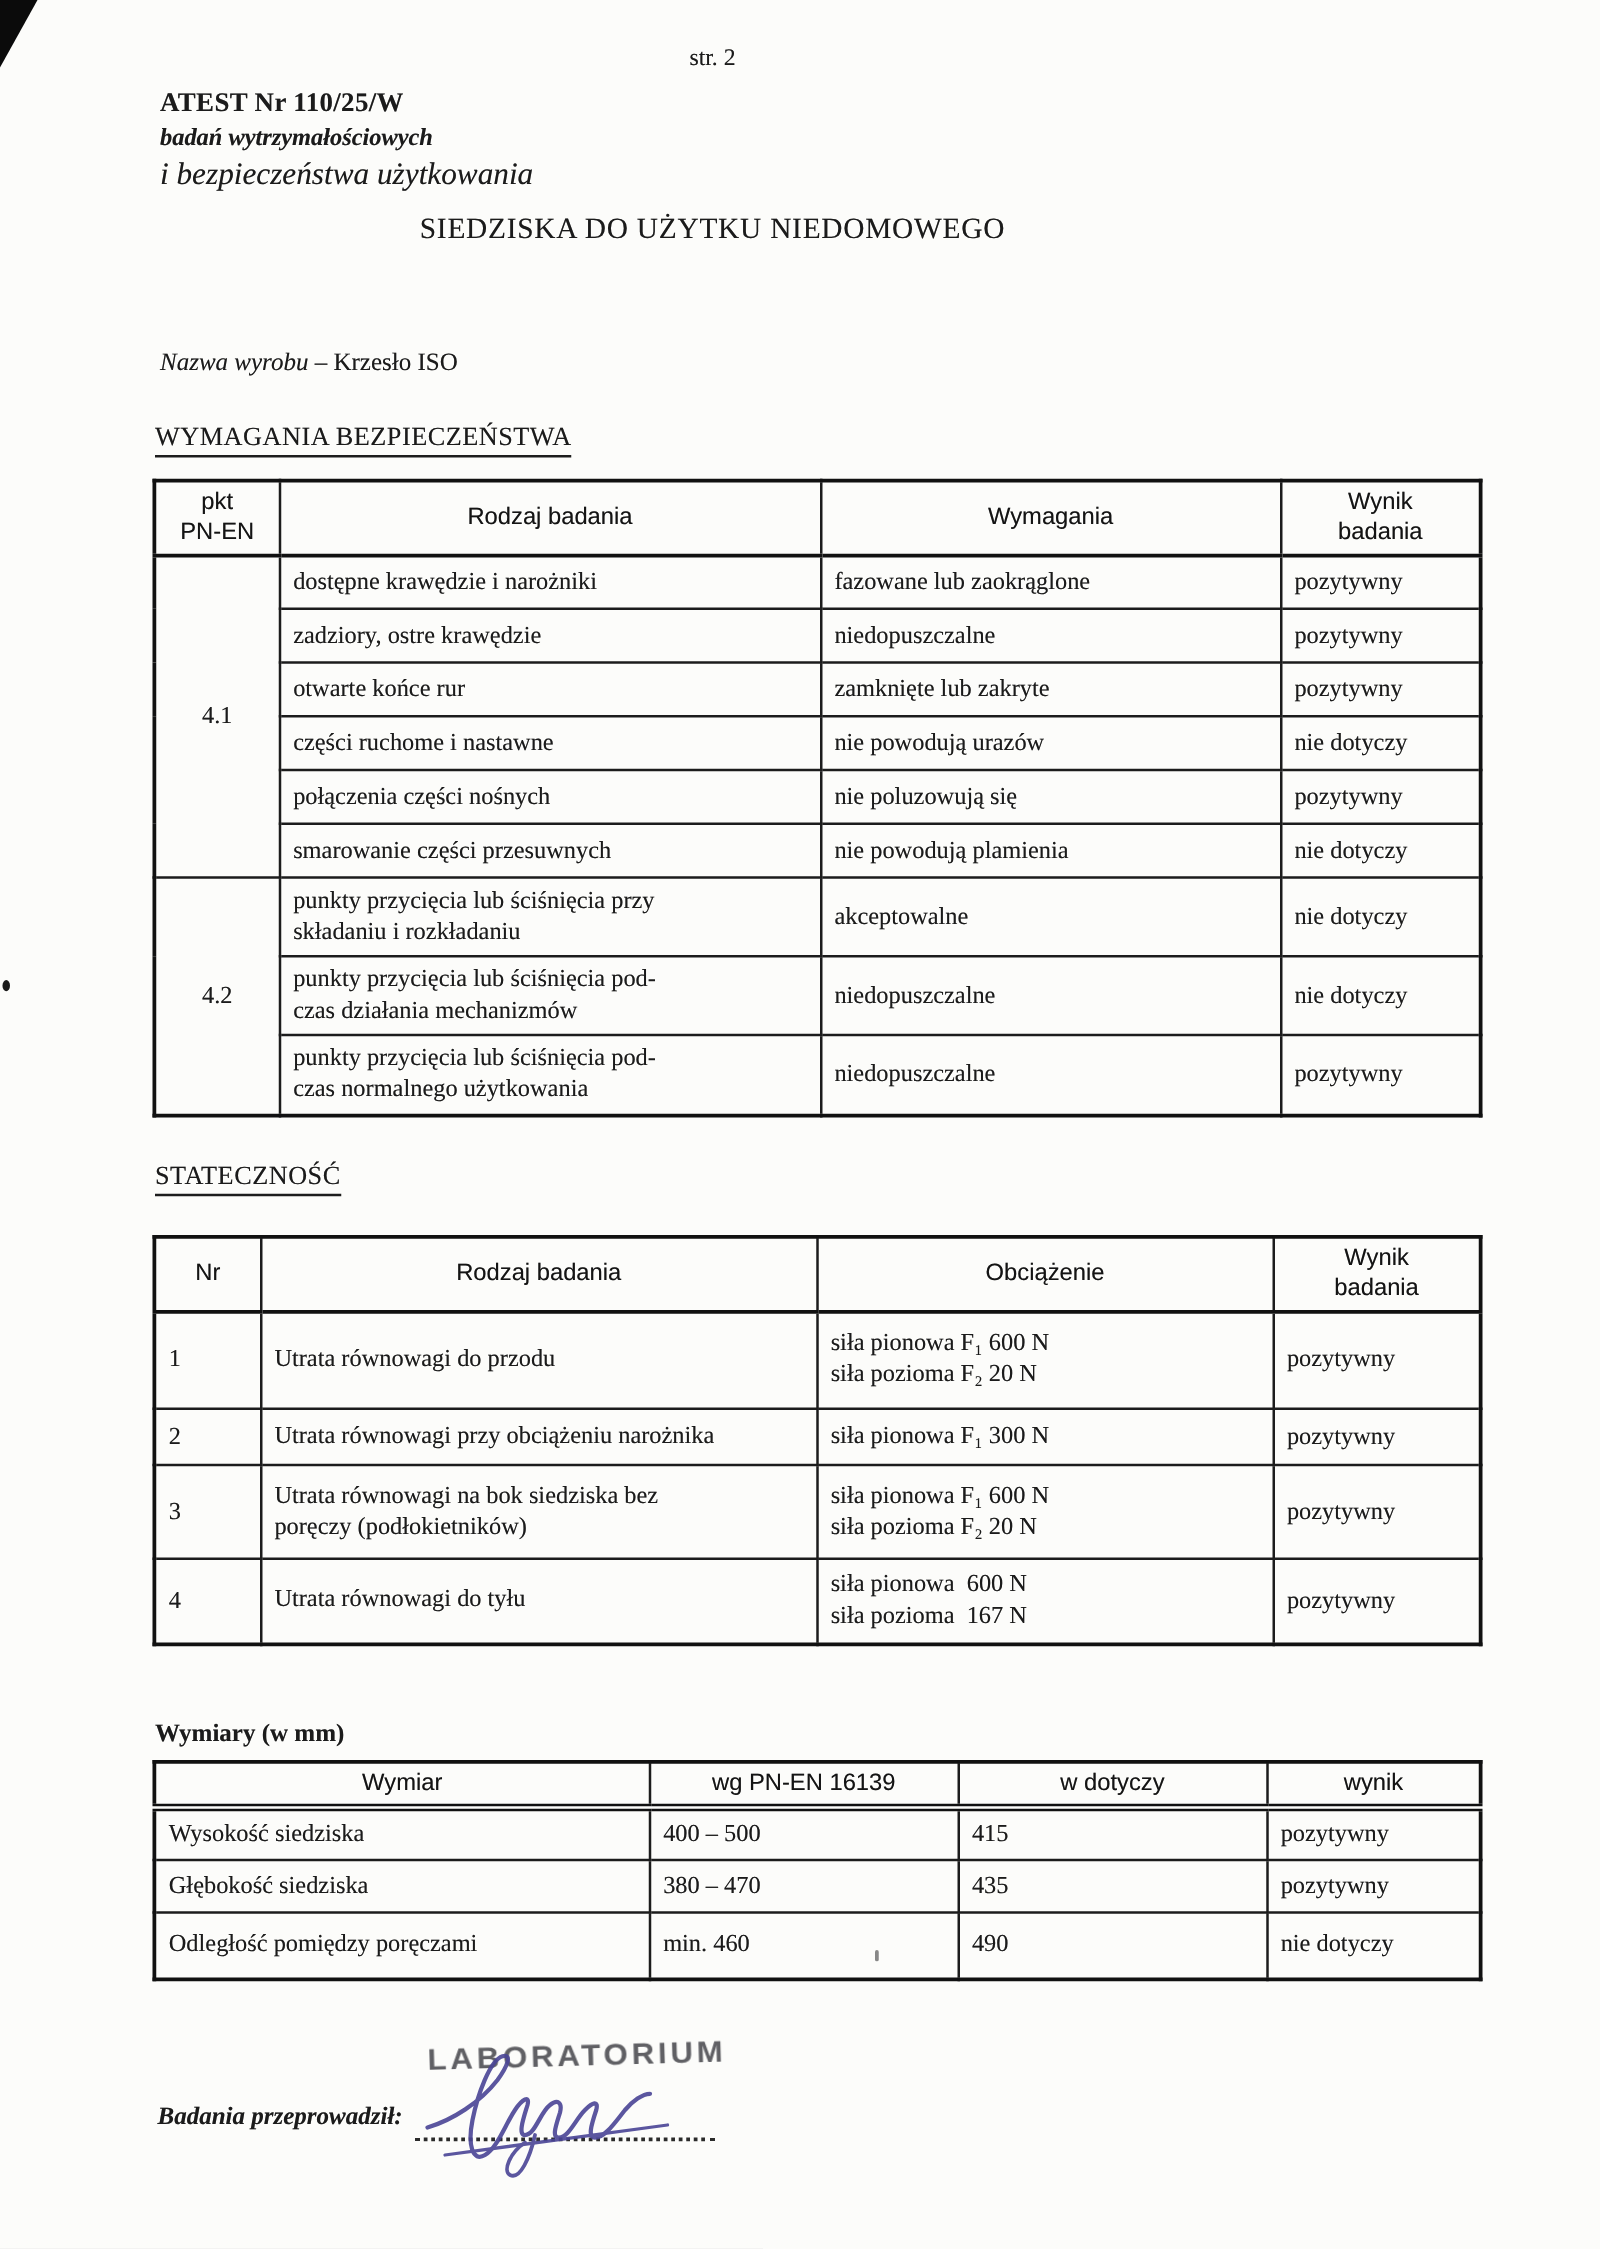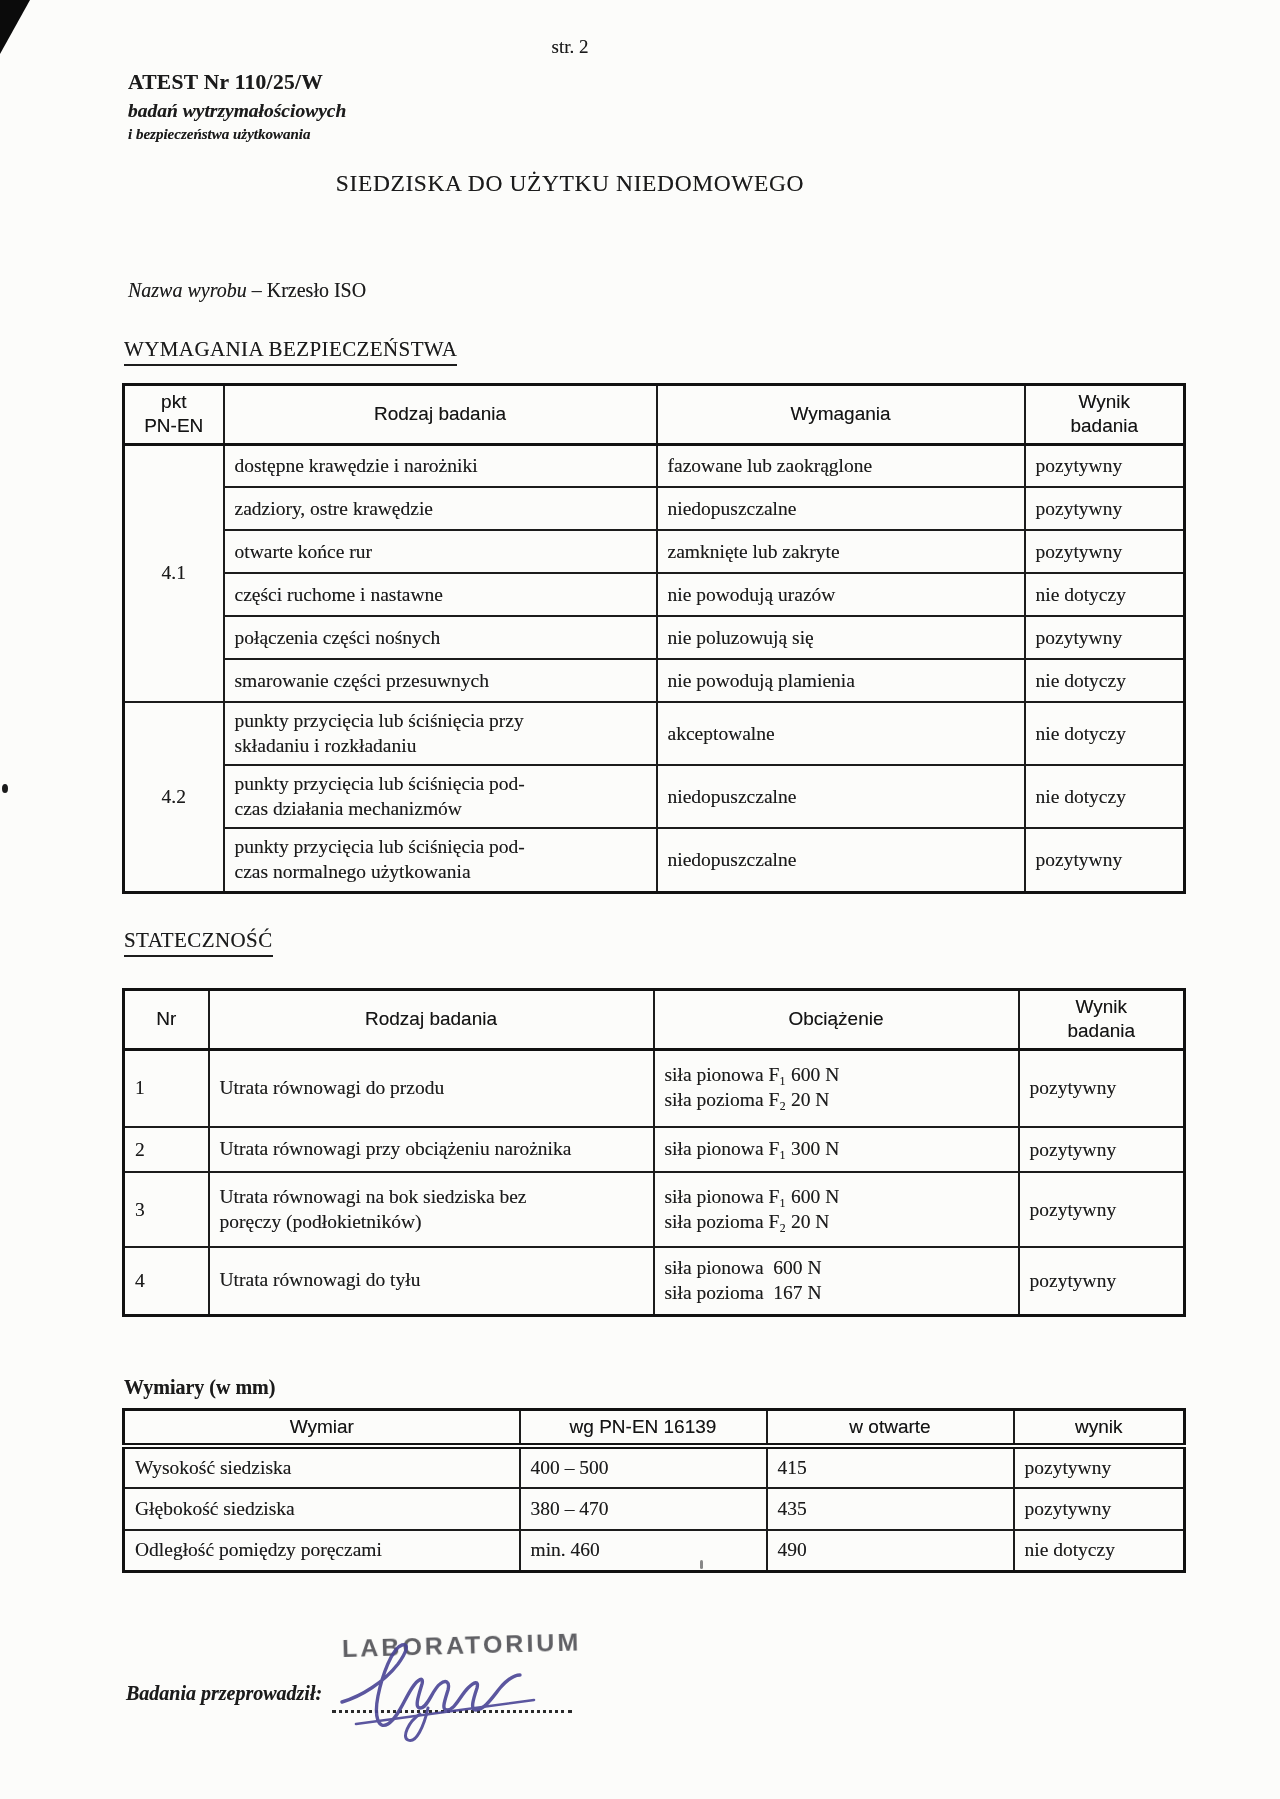--- a/index.html
+++ b/index.html
@@ -7,21 +7,21 @@
     position:relative; width:1280px; height:1799px;
     background:#fcfcfa; overflow:hidden;
     font-family:"Liberation Serif","DejaVu Serif",serif;
     color:#1b1b1b;
     text-shadow:0 0 .4px rgba(20,20,20,.45);
   }
   .abs{position:absolute;}
   .pagenum{top:36px;left:0;width:1140px;text-align:center;font-size:19px;}
   .atest-title{top:70px;left:128px;font-size:21.5px;font-weight:bold;letter-spacing:.3px;}
   .atest-sub1{top:100px;left:128px;font-size:19.5px;font-weight:bold;font-style:italic;}
-  .atest-sub2{top:126px;left:128px;font-size:15px;font-weight:bold;font-style:italic;}
+  .atest-sub2{top:126px;left:128px;font-size:25px;font-weight:normal;font-style:italic;}
   .doc-title{top:170px;left:0;width:1140px;text-align:center;font-size:23.5px;letter-spacing:.6px;}
   .product-line{top:279px;left:128px;font-size:20px;}
   .product-line .lbl{font-style:italic;}
   .product-line .val{font-weight:normal;}
   .sec-heading{font-size:21px;letter-spacing:.4px;border-bottom:2.5px solid #1d1d1d;padding-bottom:2px;}
   .h-safety{top:337px;left:124px;}
   .h-stab{top:928px;left:124px;}
   .h-dim{top:1376px;left:124px;font-size:20px;font-weight:bold;}
 
   table.t{border-collapse:collapse;table-layout:fixed;position:absolute;background:transparent;}
@@ -240,38 +240,38 @@
     <colgroup>
       <col style="width:396px">
         <col style="width:247px">
         <col style="width:247px">
         <col style="width:171px">
     </colgroup>
     <thead>
       <tr style="height:36px">
         <th>Wymiar</th>
         <th>wg PN-EN 16139</th>
-        <th>w otwarte</th>
+        <th>w dotyczy</th>
         <th>wynik</th>
       </tr>
     </thead>
     <tbody>
       <tr style="height:42px">
         <td class="al">Wysokość siedziska</td>
         <td class="ac">400 – 500</td>
         <td class="ac">415</td>
         <td class="ac">pozytywny</td>
       </tr>
       <tr style="height:42px">
         <td class="al">Głębokość siedziska</td>
         <td class="ac">380 – 470</td>
         <td class="ac">435</td>
         <td class="ac">pozytywny</td>
       </tr>
-      <tr style="height:42px">
+      <tr style="height:54px">
         <td class="al">Odległość pomiędzy poręczami</td>
         <td class="ac">min. 460</td>
         <td class="ac">490</td>
         <td class="ac">nie dotyczy</td>
       </tr>
     </tbody>
   </table>
 
   <div class="abs stamp">LABORATORIUM</div>
 

